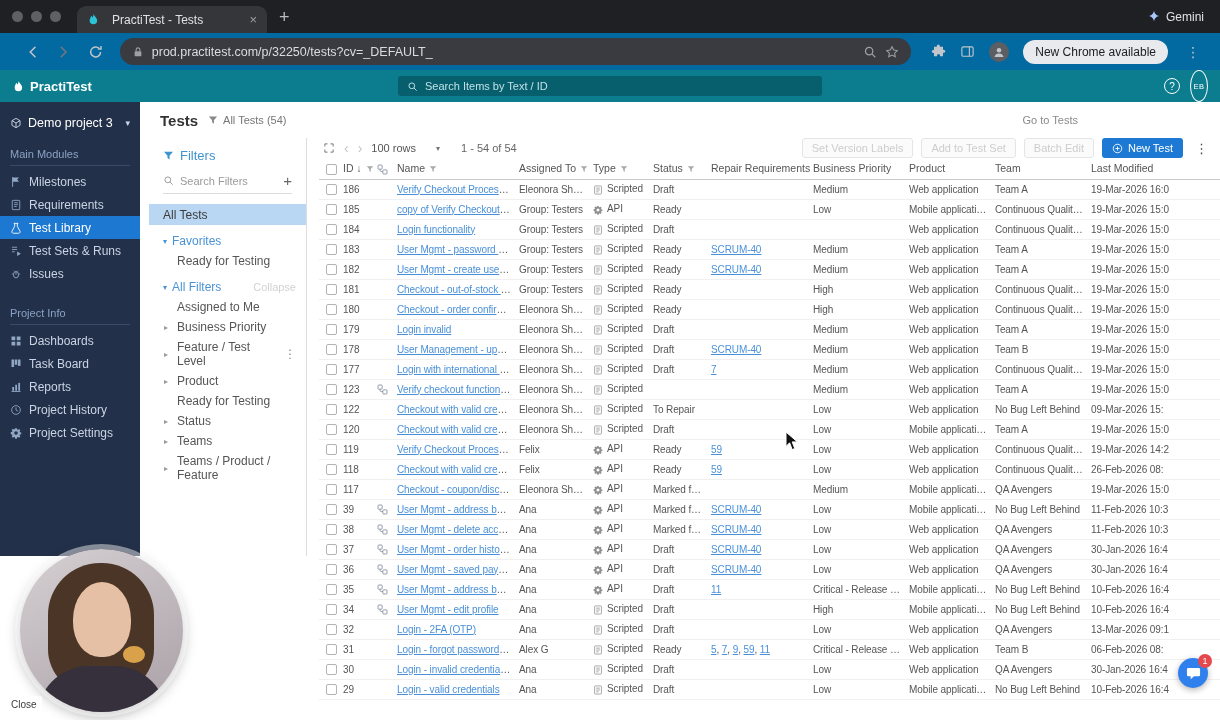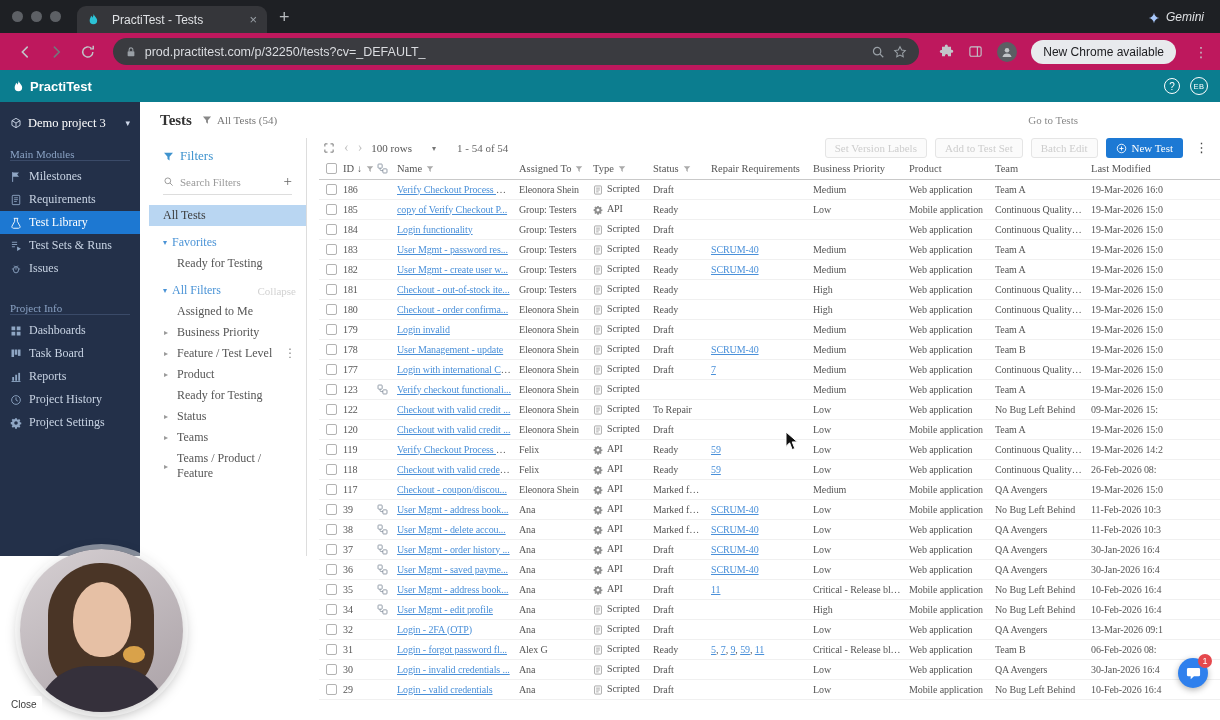--- a/index.html
+++ b/index.html
@@ -14,24 +14,24 @@
   
   .tab-strip { height:33px; background:#1e2024; display:flex; align-items:center; }
   .traffic { display:flex; gap:8px; margin:0 16px 0 12px; }
   .traffic span { width:11px; height:11px; border-radius:50%; background:#5d6065; }
   .tab { display:flex; align-items:center; gap:12px; width:190px; height:27px; align-self:flex-end;
          background:#35363a; border-radius:9px 9px 0 0; padding:0 10px; }
   .favicon { width:13px; height:13px; color:#2cc3d6; }
   .tab-title { flex:1; color:#dfe1e4; font-size:12px; white-space:nowrap; overflow:hidden; }
   .tab-close { color:#9aa0a6; font-size:13px; cursor:default; }
   .new-tab { color:#b8bbbf; font-size:18px; margin-left:12px; line-height:1; }
-  .gemini { margin-left:auto; margin-right:16px; display:flex; align-items:flex-end; gap:6px; color:#dfe1e4; font-size:12px;font-style:italic; }
+  .gemini { margin-left:auto; margin-right:16px; display:flex; align-items:flex-start; gap:6px; color:#dfe1e4; font-size:12px; }
   .gemini .icon { color:#a8c7fa; }
 
-  .addr-bar { height:37px; background:#be185d; display:flex; align-items:center; padding:0 12px; gap:6px; }
+  .addr-bar { height:37px; background:#0369a1; display:flex; align-items:center; padding:0 20px; gap:6px; }
   .nav-ic { width:16px; height:16px; color:#c2c5c9; margin:0 5px; }
   .nav-ic.dim { color:#74777c; }
   .url-pill { flex:0 1 828px; height:27px; background:#3a3b40; border-radius:14px; display:flex; align-items:center; padding:0 12px; gap:8px; margin-left:6px; }
   .url-pill .icon { color:#9aa0a6; }
   .url-text { flex:1; color:#dadce0; font-size:12.5px; white-space:nowrap; overflow:hidden; }
   .addr-right { display:flex; align-items:center; gap:14px; margin-left:14px; }
   .addr-right .icon { color:#c2c5c9; }
   .profile-avatar { width:20px; height:20px; border-radius:50%; background:#5b5e63; color:#dadce0; overflow:hidden; display:flex; align-items:center; justify-content:center; }
   .chrome-pill { background:#e8eaed; color:#202124; font-size:12px; border-radius:14px; padding:5px 12px; white-space:nowrap; }
   .kebab { color:#c2c5c9; font-size:14px; margin-left:4px; }
@@ -39,31 +39,31 @@
   
   .app-header { height:32px; background:#0b7d8f; display:flex; align-items:center; padding:0 12px; position:relative; }
   .logo { display:flex; align-items:center; gap:5px; color:#fff; font-size:13px; font-weight:bold; }
   .logo .icon { color:#fff; }
   .header-search { position:absolute; left:50%; transform:translateX(-50%); width:424px; height:20px; background:#075f6d; border-radius:3px; display:flex; align-items:center; gap:7px; padding:0 9px; }
   .header-search .icon { color:#bfe0e6; }
   .header-search input { flex:1; background:transparent; border:none; outline:none; color:#d7ecef; font-size:11px; font-family:inherit; }
   .header-search input::placeholder { color:#bfe0e6; }
   .header-right { margin-left:auto; display:flex; align-items:center; gap:10px; }
   .help-circle { width:16px; height:16px; border:1.2px solid #fff; border-radius:50%; color:#fff; font-size:10px; display:flex; align-items:center; justify-content:center; }
-  .user-avatar { width:18px; height:18px; border:1px solid #fff; border-radius:50%; color:#fff; font-size:7.5px; display:flex; align-items:center; justify-content:center; letter-spacing:.5px; }
+  .user-avatar { width:18px; height:32px; border:1px solid #fff; border-radius:50%; color:#fff; font-size:7.5px; display:flex; align-items:center; justify-content:center; letter-spacing:.5px; }
 
   
-  .app-body { display:flex; height:454px;font-family:Liberation Serif, serif; }
+  .app-body { display:flex; height:454px; }
 
   
   .sidebar { width:140px; background:#233049; color:#c9d4e4; font-size:12px; flex:none; padding-top:4px; }
   .project { height:34px; display:flex; align-items:center; gap:6px; padding:0 10px; color:#fff; font-size:12.5px; }
   .project .icon { color:#cfd9ea; }
   .project .caret { margin-left:auto; color:#cfd9ea; font-size:9px; }
-  .sb-label { font-size:11px; color:#8aa2c4; margin:8px 10px 4px; border-bottom:1px solid #3a4a68; }
+  .sb-label { font-size:11px; color:#8aa2c4; margin:8px 10px 4px; padding-bottom:5px; border-bottom:1px solid #3a4a68; }
   .sb-item { height:23px; display:flex; align-items:center; gap:7px; padding:0 10px; color:#c9d4e4; cursor:default; }
   .sb-item .icon { color:#8fa6c4; width:12px; height:12px; flex:none; }
   .sb-item.active { background:#1d78d2; color:#fff; }
   .sb-item.active .icon { color:#fff; }
   .sb-section + .sb-section .sb-label { margin-top:22px; }
 
   
   .main { flex:1; min-width:0; display:flex; flex-direction:column; }
   .page-header { height:36px; display:flex; align-items:center; padding-left:20px; }
   .page-title { font-size:15px; font-weight:bold; color:#333; }
@@ -228,20 +228,29 @@
 
 <div class="app-header">
   <div class="logo">
     <span class="icon i13">
         <svg viewBox="0 0 16 16">
           <path fill="currentColor" d="M8.2 1c.3 2 1.6 3 2.7 4.4 1 1.2 1.6 2.4 1.6 3.9a4.6 4.6 0 11-9.2 0c0-2.6 1.5-3.6 1.7-5.8.8.5 1.4 1.2 1.6 2.2C7.3 4.5 8.2 3 8.2 1z"></path>
         </svg>
       </span>
     <span>PractiTest</span>
   </div>
+  <div class="header-search">
+    <span class="icon i11">
+        <svg viewBox="0 0 16 16">
+          <circle cx="7" cy="7" r="4.2" fill="none" stroke="currentColor" stroke-width="1.4"></circle>
+          <path d="M10.2 10.2L14 14" stroke="currentColor" stroke-width="1.4"></path>
+        </svg>
+      </span>
+    <input placeholder="Search Items by Text / ID" style="">
+  </div>
   <div class="header-right">
     <span class="help-circle">?</span>
     <span class="user-avatar">EB</span>
   </div>
 </div>
 
 <div class="app-body">
   <nav class="sidebar">
     <div class="project">
       <span class="icon i12">

